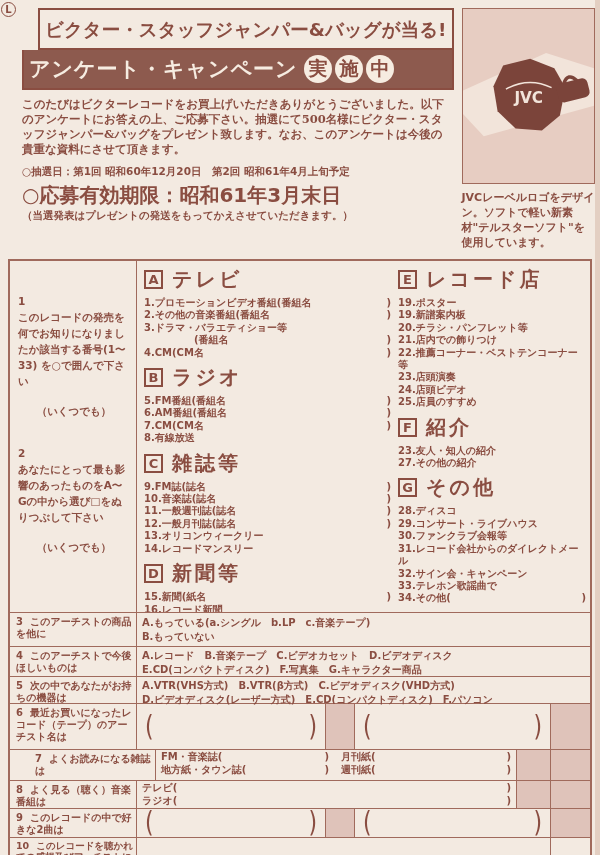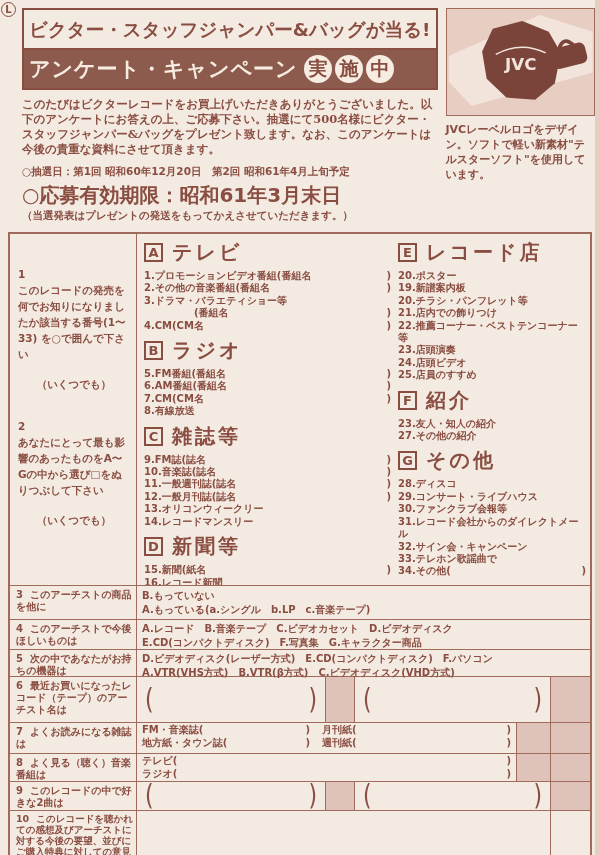--- a/index.html
+++ b/index.html
@@ -8,29 +8,29 @@
   }
   *{margin:0;padding:0;box-sizing:border-box;}
   html,body{width:600px;height:855px;}
   body{background:var(--c-paper);font-family:"DejaVu Sans",sans-serif;color:var(--c-ink);overflow:hidden;position:relative;}
   .edge{position:absolute;right:0;top:0;width:5px;height:100%;background:#e3cfc2;}
   .page{position:absolute;inset:0;padding:8px 5px 0 8px;}
   .corner-mark{position:absolute;left:1px;top:2px;width:15px;height:15px;border:1.5px solid var(--c-ink);border-radius:50%;font-size:10px;font-weight:bold;display:flex;align-items:center;justify-content:center;}
   .top{display:flex;gap:8px;}
   .top-left{flex:1;padding-left:14px;}
   .top-right{width:190px;}
-  .banner1{border:2px solid var(--c-ink);background:var(--c-paper);color:var(--c-ink);font-weight:bold;font-size:18.5px;padding:7px 5px 6px;white-space:nowrap;}
+  .banner1{border:2px solid var(--c-ink);background:var(--c-paper);color:var(--c-ink);font-weight:bold;font-size:18.5px;padding:7px 5px 6px;white-space:nowrap;margin-left:16px;}
   .banner2{background:var(--c-bannerbg);border:2px solid var(--c-ink);border-top:none;color:var(--c-bannerfg);font-weight:bold;font-size:21px;letter-spacing:1px;padding:5px 5px;display:flex;align-items:center;}
   .badges{display:flex;margin-left:4px;}
   .badge{width:28px;height:28px;border-radius:50%;background:var(--c-bannerfg);color:var(--c-ink);font-size:19px;font-weight:bold;display:flex;align-items:center;justify-content:center;margin-left:3px;}
   .intro{margin-top:7px;font-family:"DejaVu Serif",serif;font-size:11.5px;line-height:15px;font-weight:bold;color:var(--c-ink);}
   .lottery{margin-top:8px;font-size:10.5px;font-weight:bold;white-space:nowrap;}
   .deadline{margin-top:3px;font-size:20px;font-weight:bold;}
   .note{font-size:10.5px;font-weight:bold;}
-  .photo-box{border:1px solid var(--c-line);background:var(--c-photobg);height:108px;overflow:hidden;text-decoration:underline;}
+  .photo-box{border:1px solid var(--c-line);background:var(--c-photobg);height:176px;overflow:hidden;text-decoration:underline;}
   .photo-box svg{display:block;width:100%;height:100%;}
   .caption{margin-top:6px;font-size:11px;line-height:15px;font-weight:bold;}
   
   .form{margin-top:9px;margin-right:3px;border:2px solid var(--c-line);height:637px;display:flex;flex-direction:column;background:var(--c-paper);}
   .form-top{display:flex;height:352px;border-bottom:1px solid var(--c-line);}
   .qcol{width:127px;border-right:1px solid var(--c-line);padding:32px 6px 0 8px;font-size:10.5px;line-height:16px;font-weight:bold;}
   .q-no{display:block;}
   .q-note{text-align:center;margin-top:14px;}
   .q2{margin-top:26px;}
   .sections{flex:1;display:flex;padding:3px 4px 0 7px;overflow:hidden;}
@@ -42,21 +42,21 @@
   .sec-title{font-size:20px;font-weight:bold;letter-spacing:3px;white-space:nowrap;}
   .sec-item{display:flex;font-size:10px;line-height:12.4px;font-weight:bold;white-space:pre-wrap;}
   .sec-item .c{margin-left:auto;padding-left:4px;}
   .qtable{flex:1;display:flex;flex-direction:column;}
   .qrow{display:grid;grid-template-columns:127px 1fr;border-bottom:1px solid var(--c-line);}
   .qrow.with-far{grid-template-columns:127px 1fr 40px;}
   .qrow:last-child{border-bottom:none;flex:1;}
   .lab{border-right:1px solid var(--c-line);padding:3px 2px 0 6px;font-size:10px;line-height:12px;font-weight:bold;}
   .lab .rno{margin-right:7px;}
   .ans{padding:2px 5px;font-size:10px;line-height:13.5px;font-weight:bold;display:flex;flex-direction:column;justify-content:center;}
-  .h34{height:34px;}.h30{height:30px;}.h27{height:27px;}.h46{height:46px;}.h31{height:31px;}.h28{height:28px;}.h29{height:29px;}
+  .h34{height:34px;}.h30{height:30px;}.h27{height:27px;}.h46{height:46px;}.h31{height:31px;padding-left:19px;}.h28{height:28px;}.h29{height:29px;}
   .farcell{border-left:1px solid var(--c-line);background:var(--c-shade);}
   .farcell.blank{background:transparent;}
   .ans-paren{flex-direction:row;align-items:stretch;padding:0;}
   .pfield{display:flex;justify-content:space-between;align-items:center;padding:0 8px;font-size:22px;font-weight:normal;}
   .pfield.first{width:188px;}
   .pfield.second{flex:1;}
   .pshade{width:30px;flex:none;background:var(--c-shade);border-left:1px solid var(--c-line);border-right:1px solid var(--c-line);}
   .bigp{transform:scaleY(1.25);display:inline-block;}
   .ans-fields{flex-direction:row;padding:0;}
   .flines{flex:1;display:flex;flex-direction:column;justify-content:flex-start;padding:1px 5px;gap:1px;}
@@ -200,21 +200,21 @@
           </div>
         </div>
         <div class="sec-col-right">
           <div class="sec">
             <div class="sec-head">
               <span class="sec-letter">E</span>
               <span class="sec-title">レコード店</span>
             </div>
             <div>
 
-                <div class="sec-item"><span class="t">20.ポスター</span><span class="c"></span></div>
+                <div class="sec-item"><span class="t">19.ポスター</span><span class="c"></span></div>
 
                 <div class="sec-item"><span class="t">19.新譜案内板</span><span class="c"></span></div>
 
                 <div class="sec-item"><span class="t">20.チラシ・パンフレット等</span><span class="c"></span></div>
 
                 <div class="sec-item"><span class="t">21.店内での飾りつけ</span><span class="c"></span></div>
 
                 <div class="sec-item"><span class="t">22.推薦コーナー・ベストテンコーナー等</span><span class="c"></span></div>
 
                 <div class="sec-item"><span class="t">23.店頭演奏</span><span class="c"></span></div>
@@ -262,36 +262,36 @@
             </div>
           </div>
         </div>
       </div>
     </div>
 
     <div class="qtable">
       <div class="qrow h34">
         <div class="lab"><span class="rno">3</span><span>このアーチストの商品を他に</span></div>
         <div class="ans">
+          <div>A.もっている(a.シングル　b.LP　c.音楽テープ)</div>
           <div>B.もっていない</div>
-          <div>A.もっている(a.シングル　b.LP　c.音楽テープ)</div>
         </div>
       </div>
       <div class="qrow h30">
         <div class="lab"><span class="rno">4</span><span>このアーチストで今後ほしいものは</span></div>
         <div class="ans">
           <div>A.レコード　B.音楽テープ　C.ビデオカセット　D.ビデオディスク</div>
           <div>E.CD(コンパクトディスク)　F.写真集　G.キャラクター商品</div>
         </div>
       </div>
       <div class="qrow h27">
         <div class="lab"><span class="rno">5</span><span>次の中であなたがお持ちの機器は</span></div>
         <div class="ans">
+          <div>A.VTR(VHS方式)　B.VTR(β方式)　C.ビデオディスク(VHD方式)</div>
           <div>D.ビデオディスク(レーザー方式)　E.CD(コンパクトディスク)　F.パソコン</div>
-          <div>A.VTR(VHS方式)　B.VTR(β方式)　C.ビデオディスク(VHD方式)</div>
         </div>
       </div>
       <div class="qrow with-far h46">
         <div class="lab"><span class="rno">6</span><span>最近お買いになったレコード（テープ）のアーチスト名は</span></div>
         <div class="ans ans-paren">
           <div class="pfield first">
               <span class="bigp">(</span>
               <span class="bigp">)</span>
             </div>
           <div class="pshade"></div>

